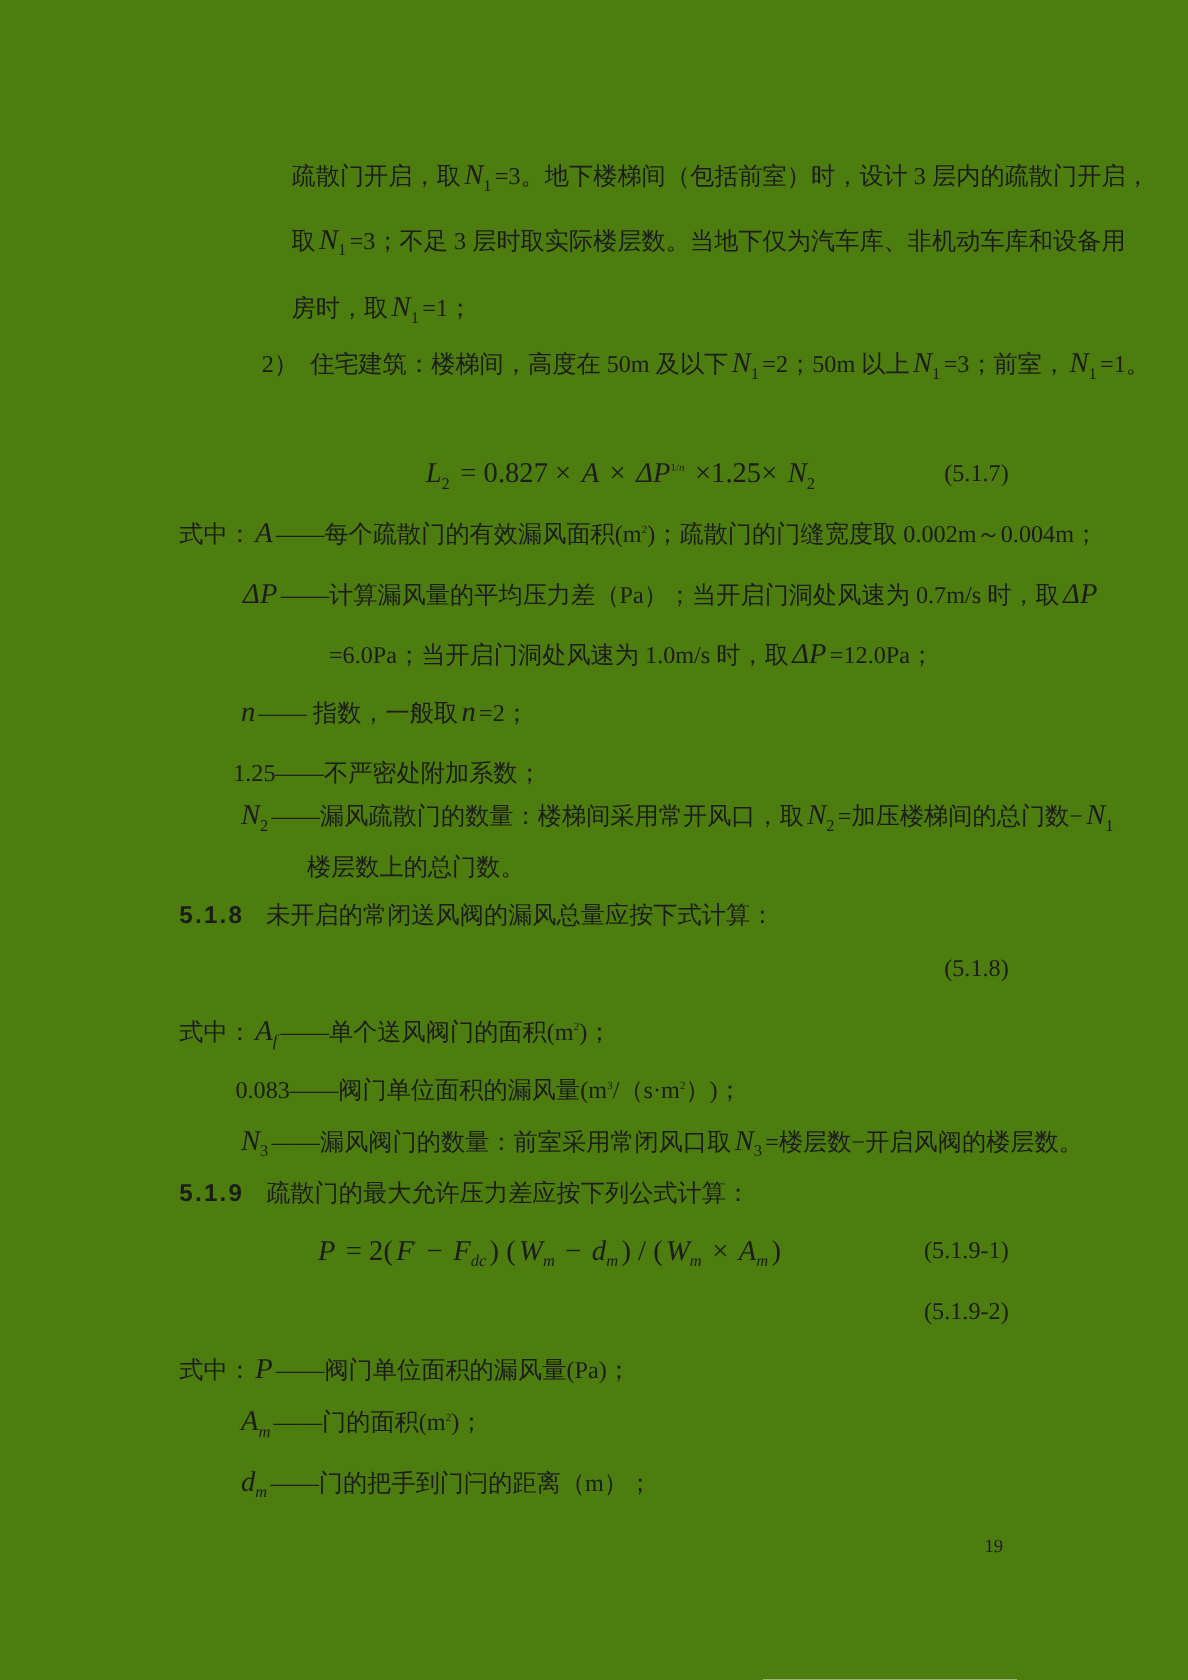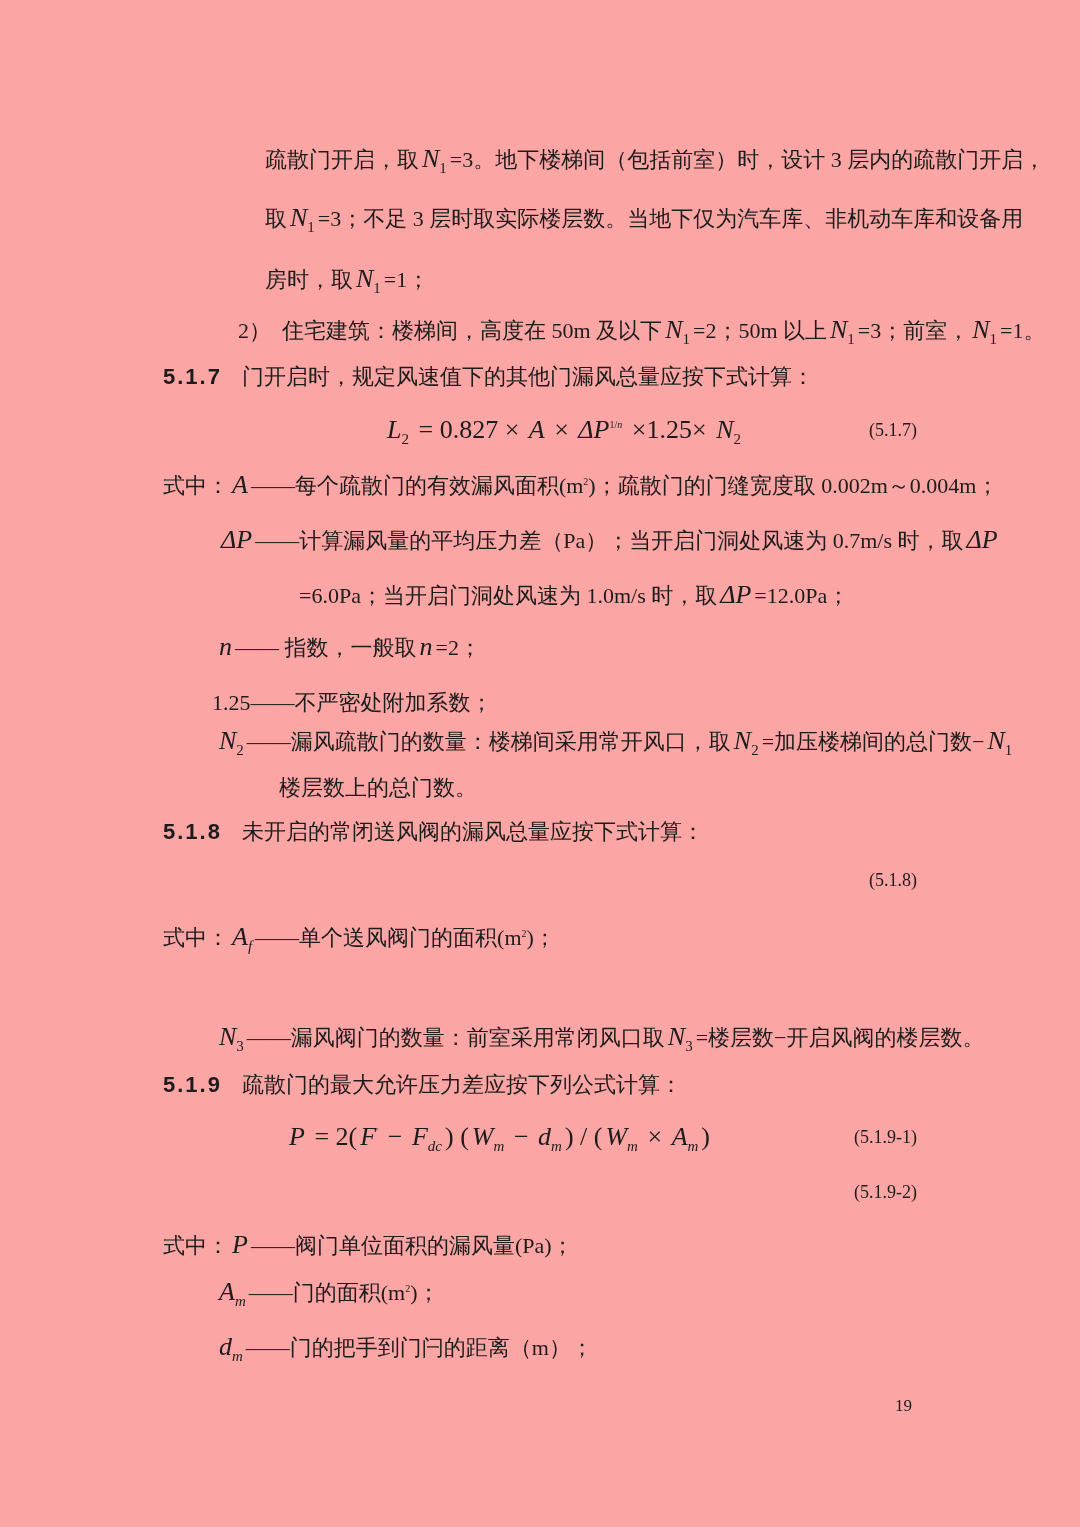--- a/index.html
+++ b/index.html
@@ -1,17 +1,17 @@
 <!DOCTYPE html>
 <html><head>
 <meta charset="utf-8">
 <style>
   html,body { margin:0; padding:0; background:#ffffff; }
   .page {
-    position:relative; width:1080px; height:1527px; background:#fca5a5;
+    position:relative; width:1080px; height:1527px; background:#4d7c0f;
     font-family:"Liberation Serif","DejaVu Serif",serif; color:#1c1c1c;
     overflow:hidden;
   }
   .line {
     position:absolute; white-space:nowrap;
     font-size:22px; line-height:50px; height:50px;
   }
   .v {
     font-style:italic; font-size:26px; padding:0 3px;
     font-family:"Liberation Serif","DejaVu Serif",serif;
@@ -22,21 +22,21 @@
   sub { font-size:15px; line-height:0; }
   .hnum {
     font-weight:bold; font-family:"Liberation Sans","DejaVu Sans",sans-serif;
     font-size:22px; letter-spacing:2px; margin-right:20px;
   }
   .fline { position:absolute; left:163px; width:754px; height:50px; line-height:50px; }
   .formula {
     position:absolute; top:0; white-space:nowrap;
     font-size:26px; font-style:normal;
   }
-  .ftag { position:absolute; right:0; top:0; font-size:18px; }
+  .ftag { position:absolute; right:0; top:0; font-size:22px; }
   .pgnum { position:absolute; font-size:17px; }
 </style>
 </head>
 <body>
 
 <div class="page">
 
   <div class="line" style="top:134px;left:265px">
     <span>疏散门开启，取</span><span class="v"><span>N</span><sub class="up">1</sub></span><span>=3。地下楼梯间（包括前室）时，设计 3 层内的疏散门开启，</span>
   </div>
@@ -45,23 +45,20 @@
   </div>
   <div class="line" style="top:254px;left:265px">
     <span>房时，取</span><span class="v"><span>N</span><sub class="up">1</sub></span><span>=1；</span>
   </div>
 
   <div class="line" style="top:305px;left:238px">
     <span>2）</span>&nbsp;
     <span>住宅建筑：楼梯间，高度在 50m 及以下</span><span class="v"><span>N</span><sub class="up">1</sub></span><span>=2；50m 以上</span><span class="v"><span>N</span><sub class="up">1</sub></span><span>=3；前室，</span><span class="v"><span>N</span><sub class="up">1</sub></span><span>=1。</span>
   </div>
 
-  <div class="line" style="top:352px;left:163px">
-    <span class="hnum">5.1.7</span><span>门开启时，规定风速值下的其他门漏风总量应按下式计算：</span>
-  </div>
 
   <div class="fline" style="top:405px">
     <span class="formula" style="left:221px">
       <span class="v"><span>L</span><sub class="up">2</sub></span>
       <span>= 0.827 ×</span>
       <span class="v">A</span>
       <span>×</span>
       <span class="v"><span>ΔP</span><sup class="up"><span>1/</span><i>n</i></sup></span>
       <span>×1.25×</span>
       <span class="v"><span>N</span><sub class="up">2</sub></span>
@@ -95,20 +92,23 @@
     <span class="hnum">5.1.8</span><span>未开启的常闭送风阀的漏风总量应按下式计算：</span>
   </div>
 
   <div class="fline" style="top:855px">
     <span class="ftag">(5.1.8)</span>
   </div>
 
   <div class="line" style="top:912px;left:163px">
     <span>式中：</span><span class="v"><span>A</span><sub>f</sub></span><span>——单个送风阀门的面积(m</span><sup class="up">2</sup><span>)；</span>
   </div>
+  <div class="line" style="top:966px;left:214px">
+    <span>0.083——阀门单位面积的漏风量(m</span><sup class="up">3</sup><span>/（s·m</span><sup class="up">2</sup><span>）)；</span>
+  </div>
   <div class="line" style="top:1012px;left:216px">
     <span class="v"><span>N</span><sub class="up">3</sub></span><span>——漏风阀门的数量：前室采用常闭风口取</span><span class="v"><span>N</span><sub class="up">3</sub></span><span>=楼层数−开启风阀的楼层数。</span>
   </div>
 
   <div class="line" style="top:1060px;left:163px">
     <span class="hnum">5.1.9</span><span>疏散门的最大允许压力差应按下列公式计算：</span>
   </div>
 
   <div class="fline" style="top:1112px">
     <span class="formula" style="left:123px">

